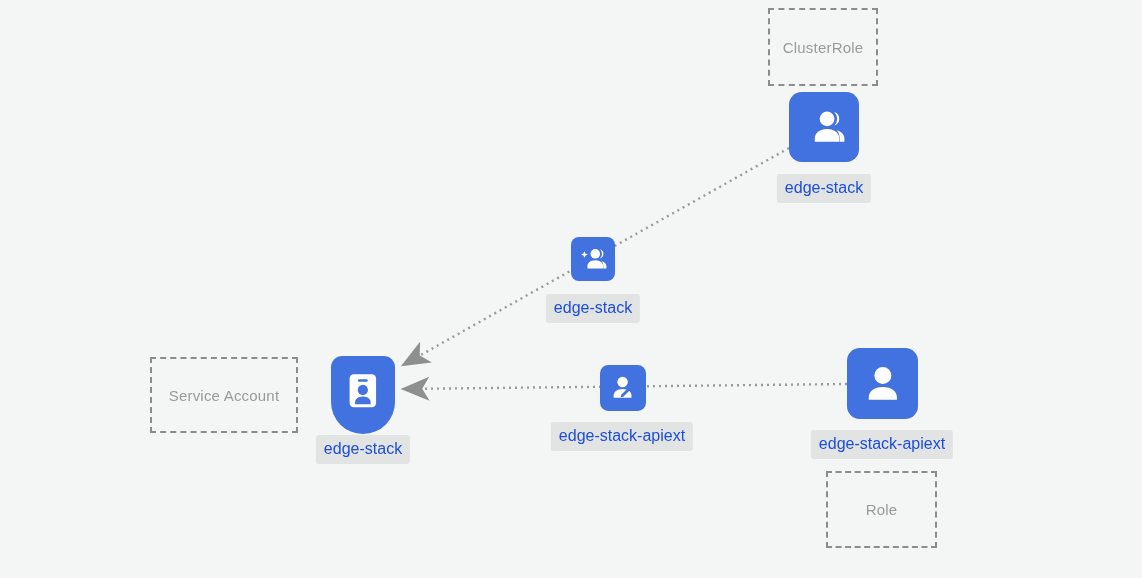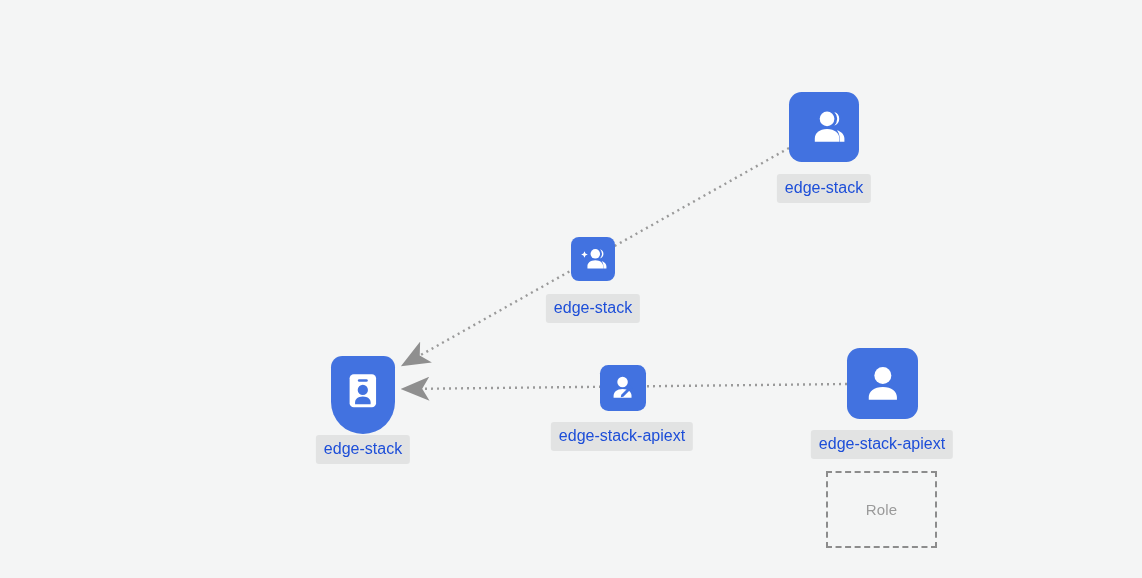--- a/index.html
+++ b/index.html
@@ -77,22 +77,28 @@
       <marker id="arrow-head" viewBox="0 0 12 10" refX="11" refY="5" markerWidth="12" markerHeight="10" orient="auto-start-reverse">
         <path d="M 0 0 L 12 5 L 0 10 L 3 5 Z" fill="#8f8f8f"></path>
       </marker>
     </defs>
 
     <path d="M 789 148 L 403 365" fill="none" stroke="#9a9a9a" stroke-width="2.4" stroke-dasharray="2 4" stroke-linecap="butt" marker-end="url(#arrow-head)"></path>
 
     <path d="M 847 384 L 403 389" fill="none" stroke="#9a9a9a" stroke-width="2.4" stroke-dasharray="2 4" stroke-linecap="butt" marker-end="url(#arrow-head)"></path>
   </svg>
 
+  <div class="group-box" id="group-clusterrole" style="left: 768px; top: 8px; width: 110px; height: 78px;">
+    <span class="group-label">ClusterRole</span>
+  </div>
 
 
+  <div class="group-box" id="group-serviceaccount" style="left: 150px; top: 357px; width: 148px; height: 76px;">
+    <span class="group-label">Service Account</span>
+  </div>
 
 
   <div class="group-box" id="group-role" style="left: 826px; top: 471px; width: 111px; height: 77px;">
     <span class="group-label">Role</span>
   </div>
 
   <div class="icon-tile rounded" id="icon-clusterrole" style="left: 789px; top: 92px; width: 70px; height: 70px; background: rgb(66, 114, 224);">
     <svg viewBox="0 0 48 48" width="70%" height="70%" xmlns="http://www.w3.org/2000/svg">
       <circle cx="26.5" cy="15.5" r="7.2" fill="#ffffff"></circle>
       <path d="M26.5 25.5 c-7.6 0 -12 4.3 -12 9.2 v3.3 h24 v-3.3 c0 -4.9 -4.4 -9.2 -12 -9.2 z" fill="#ffffff"></path>

